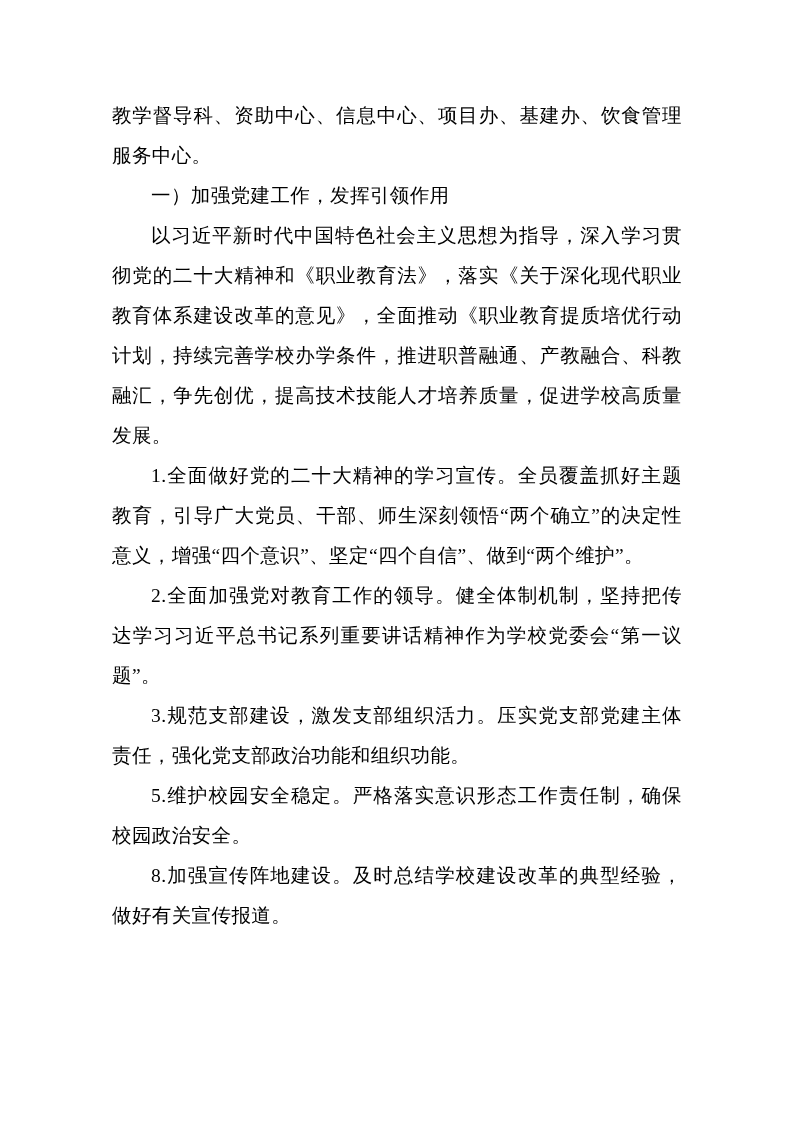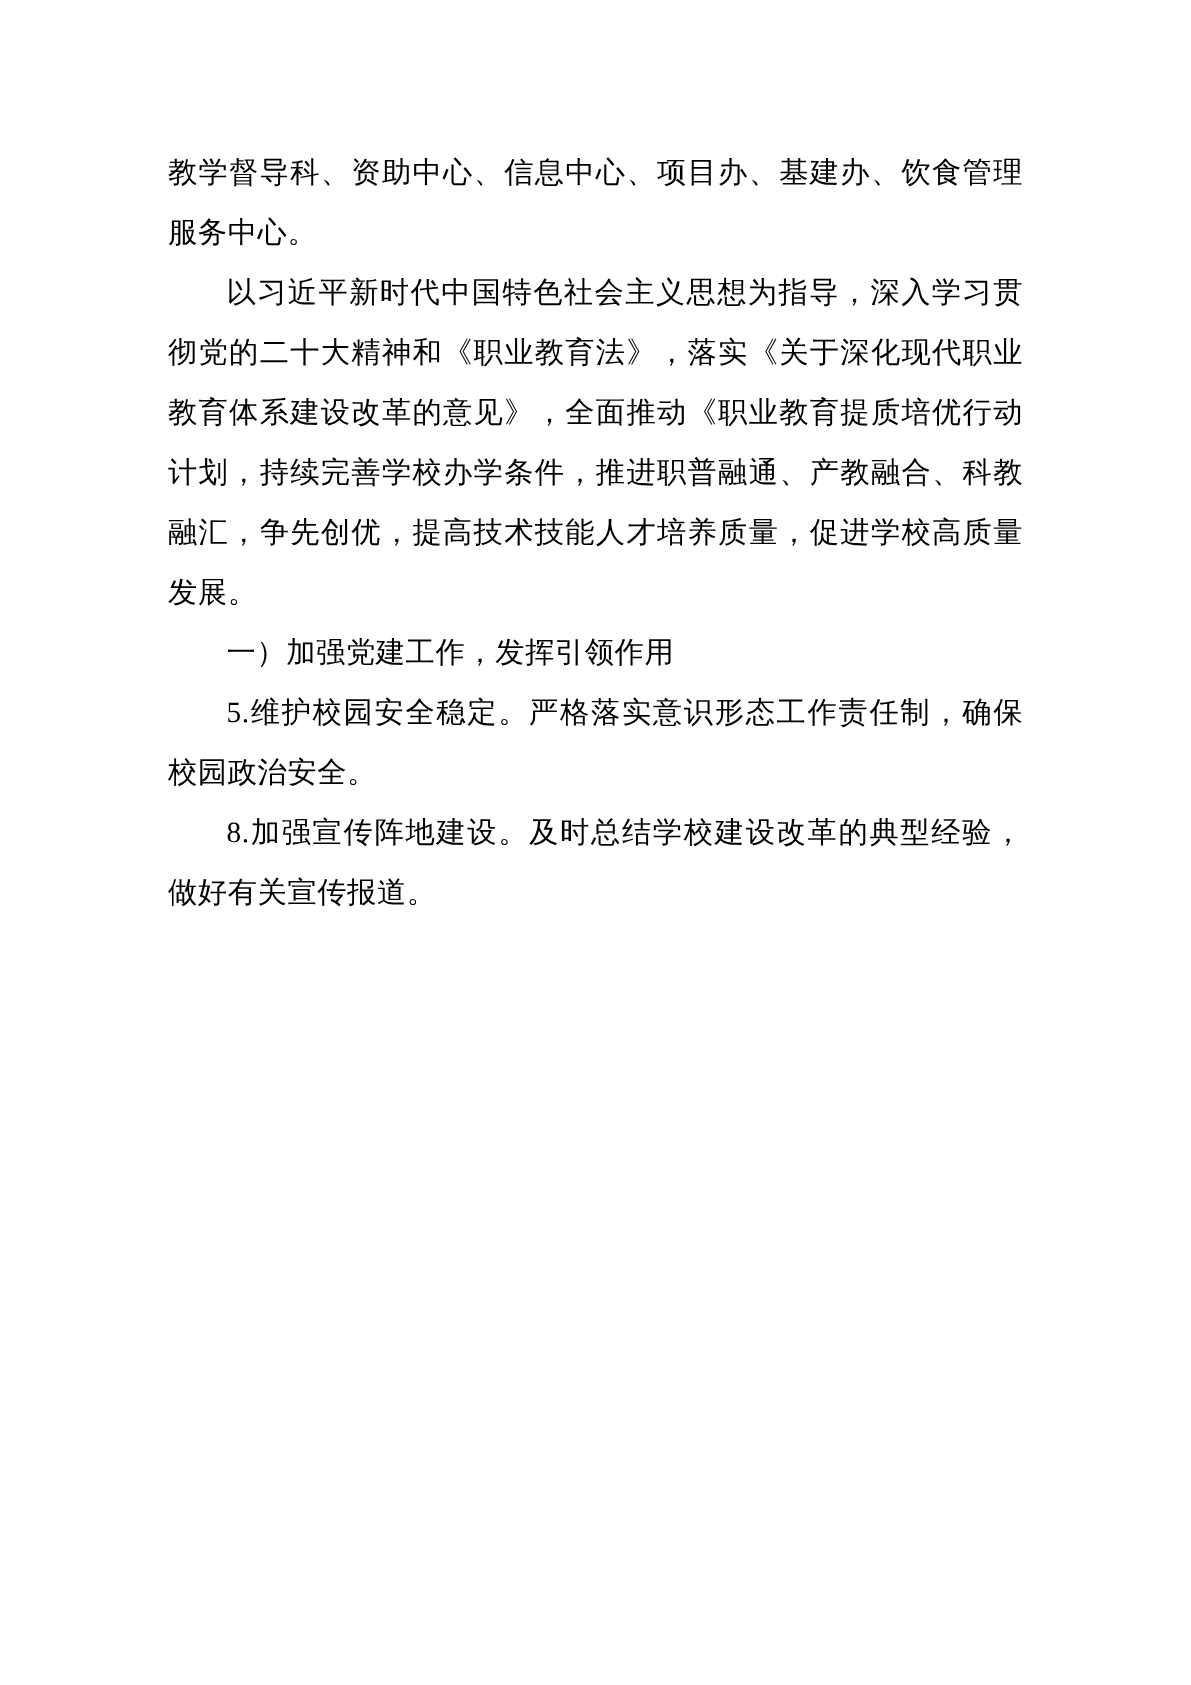--- a/index.html
+++ b/index.html
@@ -48,26 +48,29 @@
 </style>
 </head>
 <body>
 
 <div class="page">
   <div class="doc-body">
 
     <p class="cont">教学督导科、资助中心、信息中心、项目办、基建办、饮食管理服务中心。</p>
 
 
+    <p class="para">一）加强党建工作，发挥引领作用</p>
+
     <p class="para">以习近平新时代中国特色社会主义思想为指导，深入学习贯彻党的二十大精神和《职业教育法》，落实《关于深化现代职业教育体系建设改革的意见》，全面推动《职业教育提质培优行动计划，持续完善学校办学条件，推进职普融通、产教融合、科教融汇，争先创优，提高技术技能人才培养质量，促进学校高质量发展。</p>
 
-    <p class="para">一）加强党建工作，发挥引领作用</p>
+    <p class="para">1.全面做好党的二十大精神的学习宣传。全员覆盖抓好主题教育，引导广大党员、干部、师生深刻领悟“两个确立”的决定性意义，增强“四个意识”、坚定“四个自信”、做到“两个维护”。</p>
 
+    <p class="para">2.全面加强党对教育工作的领导。健全体制机制，坚持把传达学习习近平总书记系列重要讲话精神作为学校党委会“第一议题”。</p>
 
-
+    <p class="para">3.规范支部建设，激发支部组织活力。压实党支部党建主体责任，强化党支部政治功能和组织功能。</p>
 
 
     <p class="para">5.维护校园安全稳定。严格落实意识形态工作责任制，确保校园政治安全。</p>
 
     <p class="para">8.加强宣传阵地建设。及时总结学校建设改革的典型经验，做好有关宣传报道。</p>
 
   </div>
 </div>
 
 </body></html>

